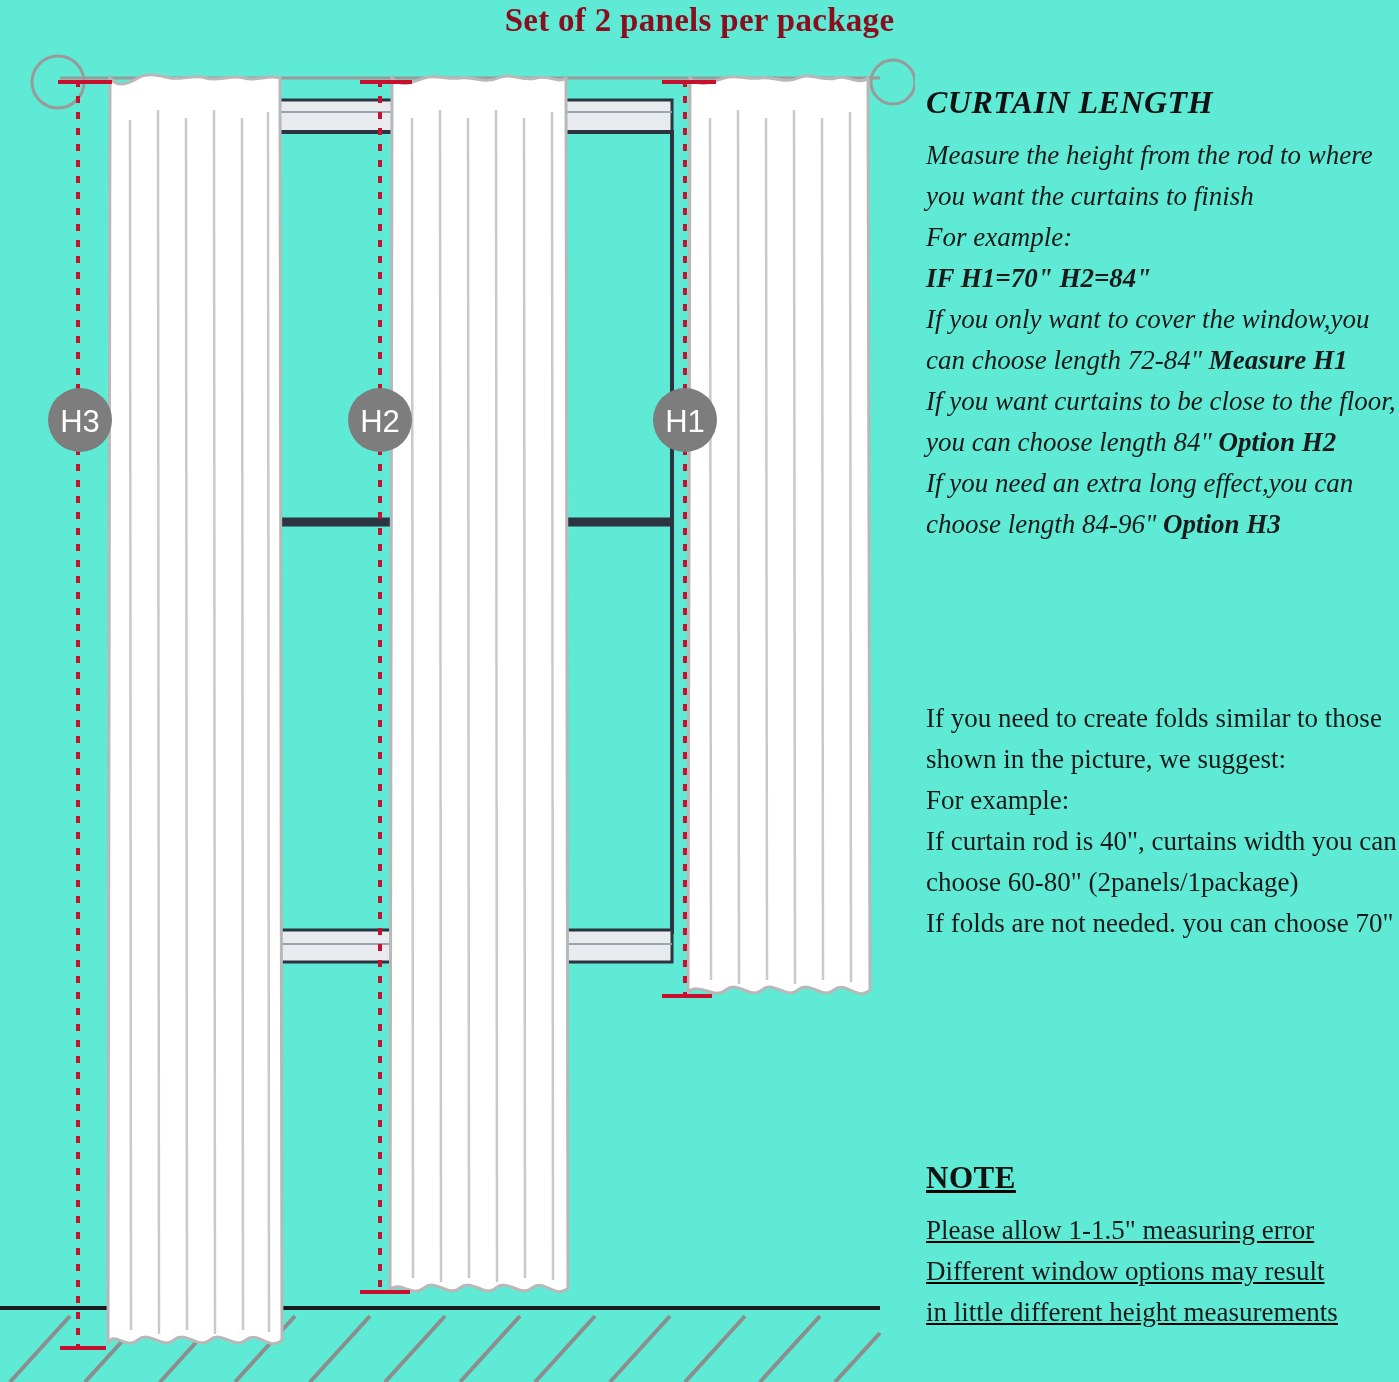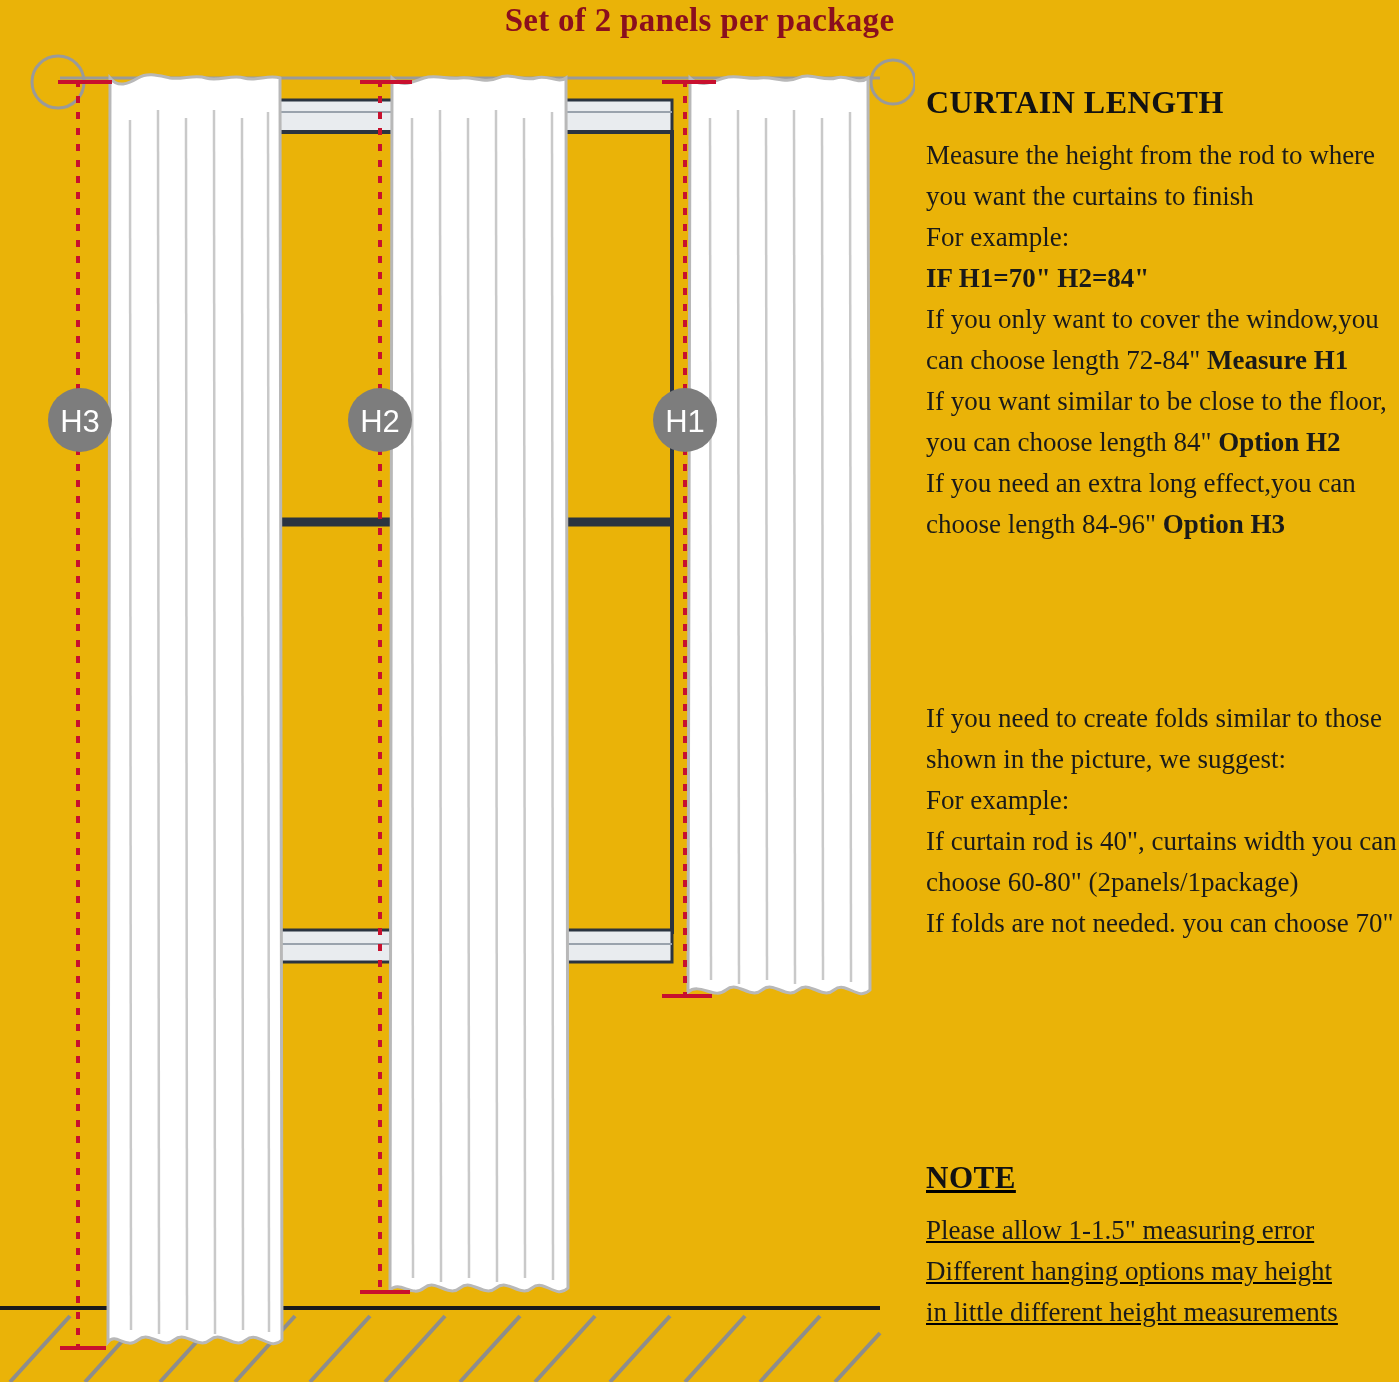--- a/index.html
+++ b/index.html
@@ -4,21 +4,21 @@
 <style>
   html, body {
     margin: 0;
     padding: 0;
     background: #ffffff;
   }
   #page {
     position: relative;
     width: 1399px;
     height: 1382px;
-    background: #eab308;
+    background: #5eead4;
     font-family: "Liberation Serif", serif;
     overflow: hidden;
   }
   
   .title {
     position: absolute;
     top: 2px;
     left: 0;
     width: 1399px;
     text-align: center;
@@ -56,21 +56,21 @@
     font-size: 31px;
   }
   .line {
     font-family: "Liberation Serif", serif;
     font-size: 27px;
     color: #1a1a1a;
     line-height: 41px;
     white-space: nowrap;
   }
   .line b { font-weight: bold; }
-  #sec-length { position: absolute; top: 16px; left: 4px; width: 474px; }
+  #sec-length { position: absolute; top: 16px; left: 4px; width: 474px; font-style: italic; }
   #sec-width  { position: absolute; top: 630px; left: 4px; width: 474px; }
   #sec-note   { position: absolute; top: 1092px; left: 4px; width: 474px; text-decoration: underline; }
 
   .marker-label {
     font-family: "Liberation Sans", sans-serif;
     font-size: 31px;
     fill: #ffffff;
     font-weight: normal;
   }
 </style>
@@ -196,36 +196,36 @@
   <div id="textcol">
 
     <div id="sec-length">
       <div class="sec-head">CURTAIN LENGTH</div>
       <div class="line">Measure the height from the rod to where</div>
       <div class="line">you want the curtains to finish</div>
       <div class="line">For example:</div>
       <div class="line" style="font-weight:bold">IF H1=70"  H2=84"</div>
       <div class="line">If you only want to cover the window,you</div>
       <div class="line">can choose length 72-84" <b>Measure H1</b></div>
-      <div class="line">If you want similar to be close to the floor,</div>
+      <div class="line">If you want curtains to be close to the floor,</div>
       <div class="line">you can choose length 84" <b>Option H2</b></div>
       <div class="line">If you need an extra long effect,you can</div>
       <div class="line">choose length 84-96" <b>Option H3</b></div>
     </div>
 
     <div id="sec-width">
       <div class="line">If you need to create folds similar to those</div>
       <div class="line">shown in the picture, we suggest:</div>
       <div class="line">For example:</div>
       <div class="line">If curtain rod is 40", curtains width you can</div>
       <div class="line">choose 60-80" (2panels/1package)</div>
       <div class="line">If folds are not needed. you can choose 70"</div>
     </div>
 
     <div id="sec-note">
       <div class="sec-head note">NOTE</div>
       <div class="line">Please allow 1-1.5" measuring error</div>
-      <div class="line">Different hanging options may height</div>
+      <div class="line">Different window options may result</div>
       <div class="line">in little different height measurements</div>
     </div>
 
   </div>
 </div>
 
 </body></html>

